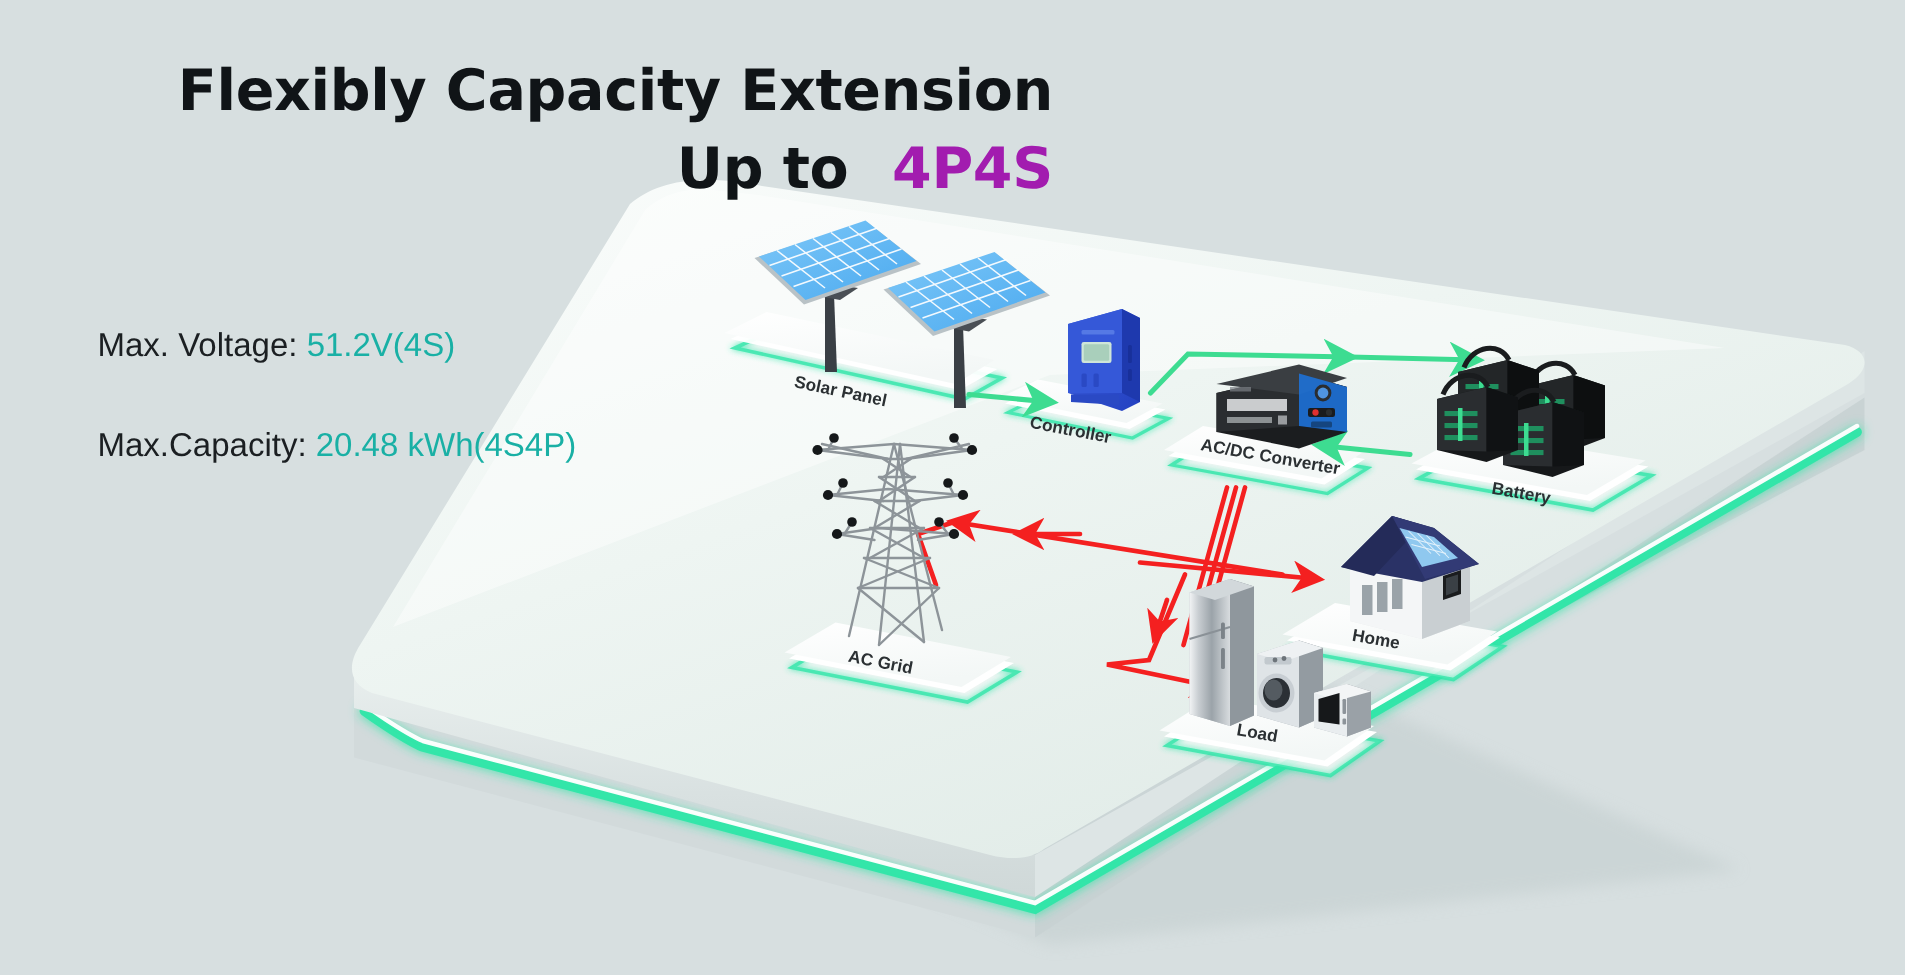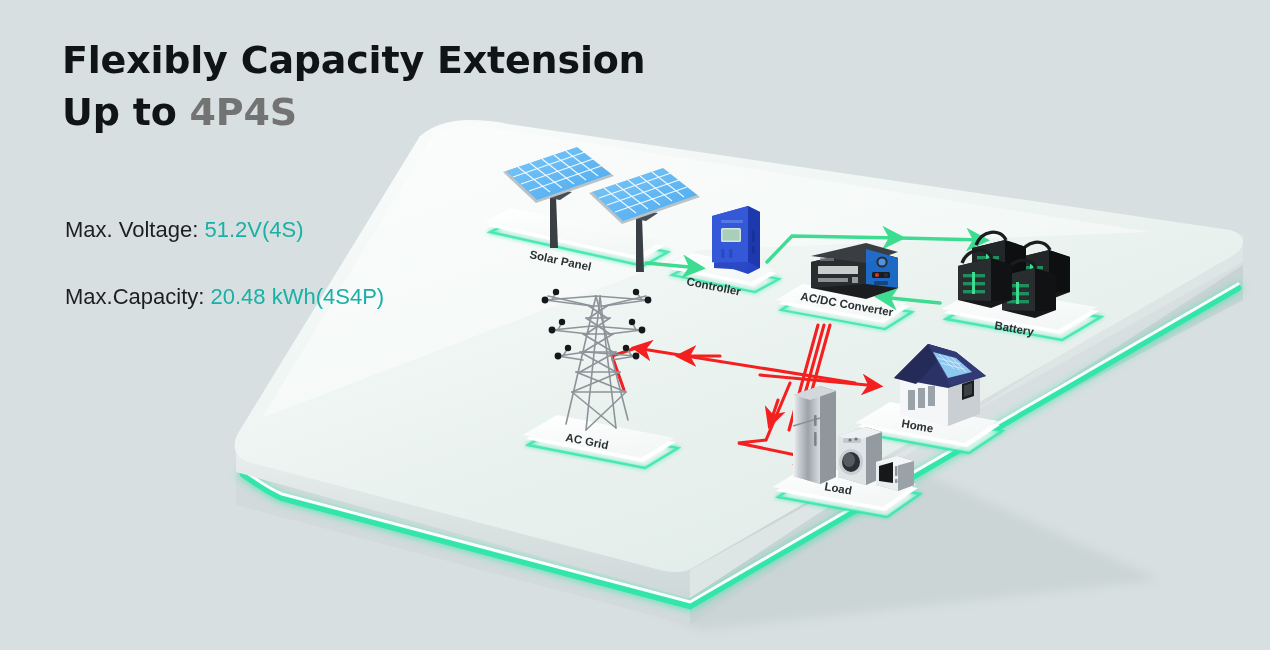--- a/index.html
+++ b/index.html
@@ -10,22 +10,23 @@
     position:relative;
   }
   #stage{position:absolute;inset:0;width:1270px;height:650px;}
 
   
   .textblock{position:absolute;left:62px;top:34px;width:640px;}
   .title-line{
     font-weight:bold;font-size:38px;line-height:52px;
     color:#101417;letter-spacing:-0.2px;
     font-family:"DejaVu Sans", sans-serif;
+    text-align:right;
   }
-  .title-line .accent{color:#737373;}
+  .title-line .accent{color:#a21caf;margin-left:16px;}
   .spec{
     font-size:22px;color:#1b1f22;font-family:"Liberation Sans", sans-serif;
     white-space:nowrap;
   }
   .spec .val{color:#19b0a5;}
   .spec.s1{position:absolute;left:3px;top:183px;}
   .spec.s2{position:absolute;left:3px;top:250px;text-align:center;}
 
   
   #scene{position:absolute;left:0;top:0;width:1270px;height:650px;}

